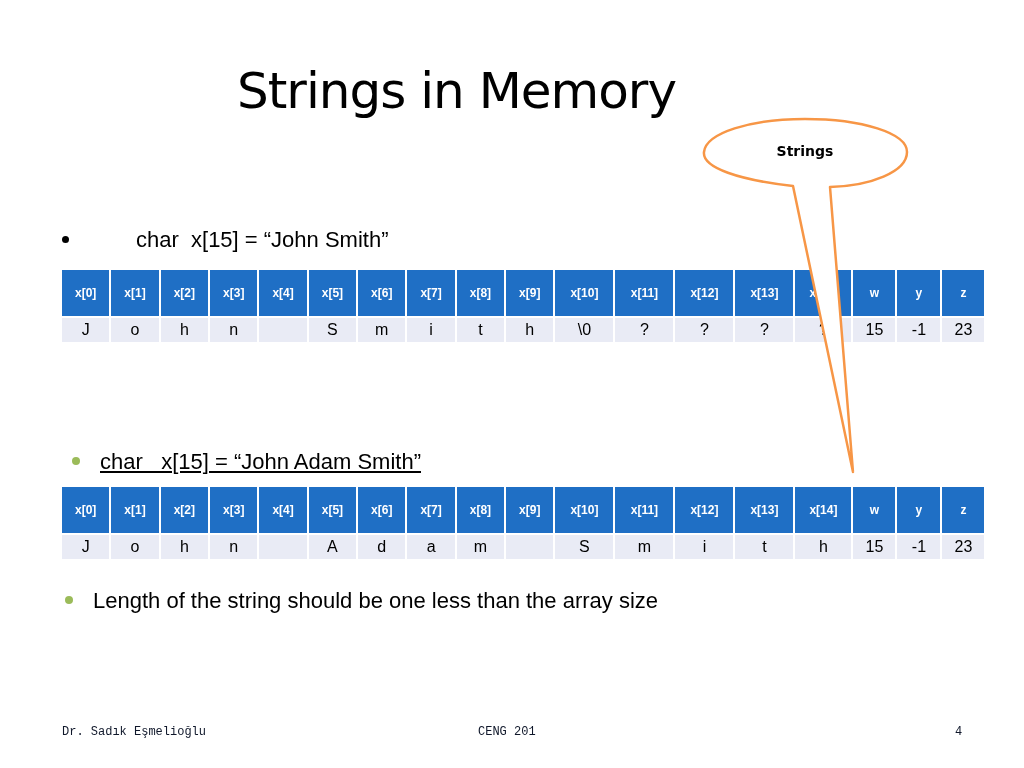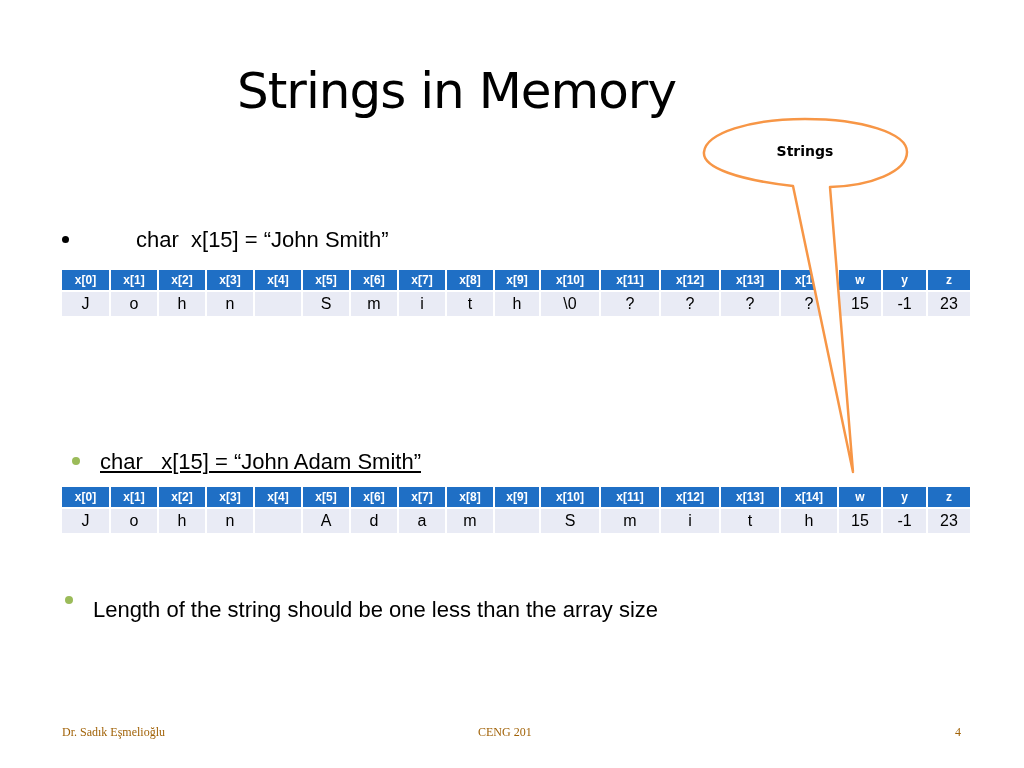--- a/index.html
+++ b/index.html
@@ -2,23 +2,23 @@
 <html><head>
 <meta charset="utf-8">
 <style>
   html, body { margin: 0; padding: 0; }
   body { width: 1024px; height: 768px; background: #ffffff; position: relative; overflow: hidden; font-family: "Liberation Sans", sans-serif; color: #000; }
   .title { position: absolute; left: 0; width: 913px; top: 62px; text-align: center; font-family: "DejaVu Sans", sans-serif; font-size: 50px; font-weight: normal; letter-spacing: -1px; }
   .bullet { position: absolute; font-size: 22px; white-space: pre; }
   .dot-black { position: absolute; width: 7px; height: 7px; border-radius: 50%; background: #000; }
   .dot-green { position: absolute; width: 8px; height: 8px; border-radius: 50%; background: #9bbb59; }
   table.mem { position: absolute; left: 62px; border-collapse: collapse; table-layout: fixed; font-family: "Liberation Sans", sans-serif; }
-  table.mem th { background: #1f6fc5; color: #fff; font-size: 12px; font-weight: bold; height: 20px; padding: 0; text-align: center; border-right: 2px solid #fff; margin-left: 24px; }
+  table.mem th { background: #1f6fc5; color: #fff; font-size: 12px; font-weight: bold; height: 20px; padding: 13px; text-align: center; border-right: 2px solid #fff; margin-left: 24px; }
   table.mem td { background: #e9ebf5; color: #000; font-size: 16px; height: 24px; padding: 0; text-align: center; border-right: 2px solid #fff; border-top: 2px solid #fff; }
-  .footer { position: absolute; top: 725px; font-family: Liberation Serif, serif; font-size: 12px; color: #a16207; }
+  .footer { position: absolute; top: 725px; font-family: Liberation Mono, monospace; font-size: 12px; color: #0f172a; }
   .callout-svg { position: absolute; left: 0; top: 0; pointer-events: none; }
   .callout-label { position: absolute; left: 740px; top: 143px; width: 130px; text-align: center; font-family: "DejaVu Sans", sans-serif; font-weight: bold; font-size: 14px; color: #000; }
 </style>
 </head>
 <body>
 
 <div class="title">Strings in Memory</div>
 
 <span class="dot-black" style="left:62px; top:236px;"></span>
 <div class="bullet" style="left:100px; top:227px;margin-left:36px;">char  x[15] = “John Smith”</div>
@@ -150,21 +150,21 @@
     <td>t</td>
     <td>h</td>
     <td>15</td>
     <td>-1</td>
     <td>23</td>
   </tr>
 </tbody>
   </table>
 
 <span class="dot-green" style="left:65px; top:596px;"></span>
-<div class="bullet" style="left:93px; top:588px;margin-top:9px;">Length of the string should be one less than the array size</div>
+<div class="bullet" style="left:93px; top:588px;">Length of the string should be one less than the array size</div>
 
 <svg class="callout-svg" width="1024" height="768">
   <path d="M 793 186
            C 740 180, 702 168, 704 152
            C 706 133, 750 119, 805 119
            C 862 119, 907 133, 907 152
            C 907 172, 870 186, 830 187
            L 853 472
            Z" fill="#ffffff" stroke="#f79646" stroke-width="2.5" stroke-linejoin="round"></path>
 </svg>

